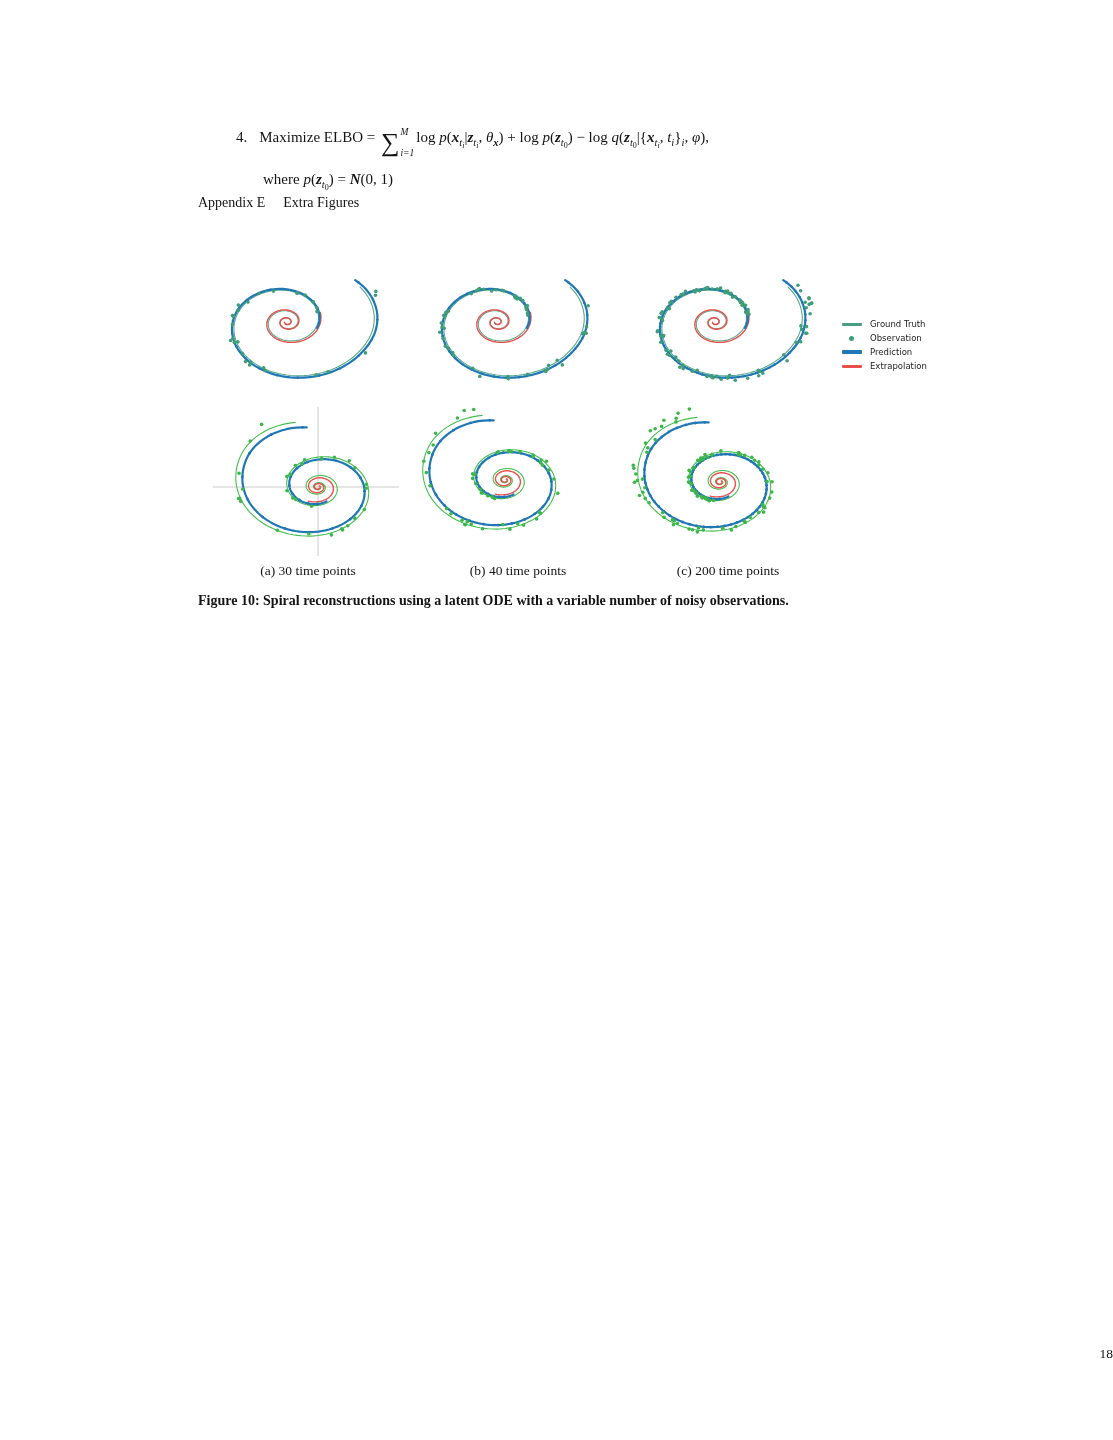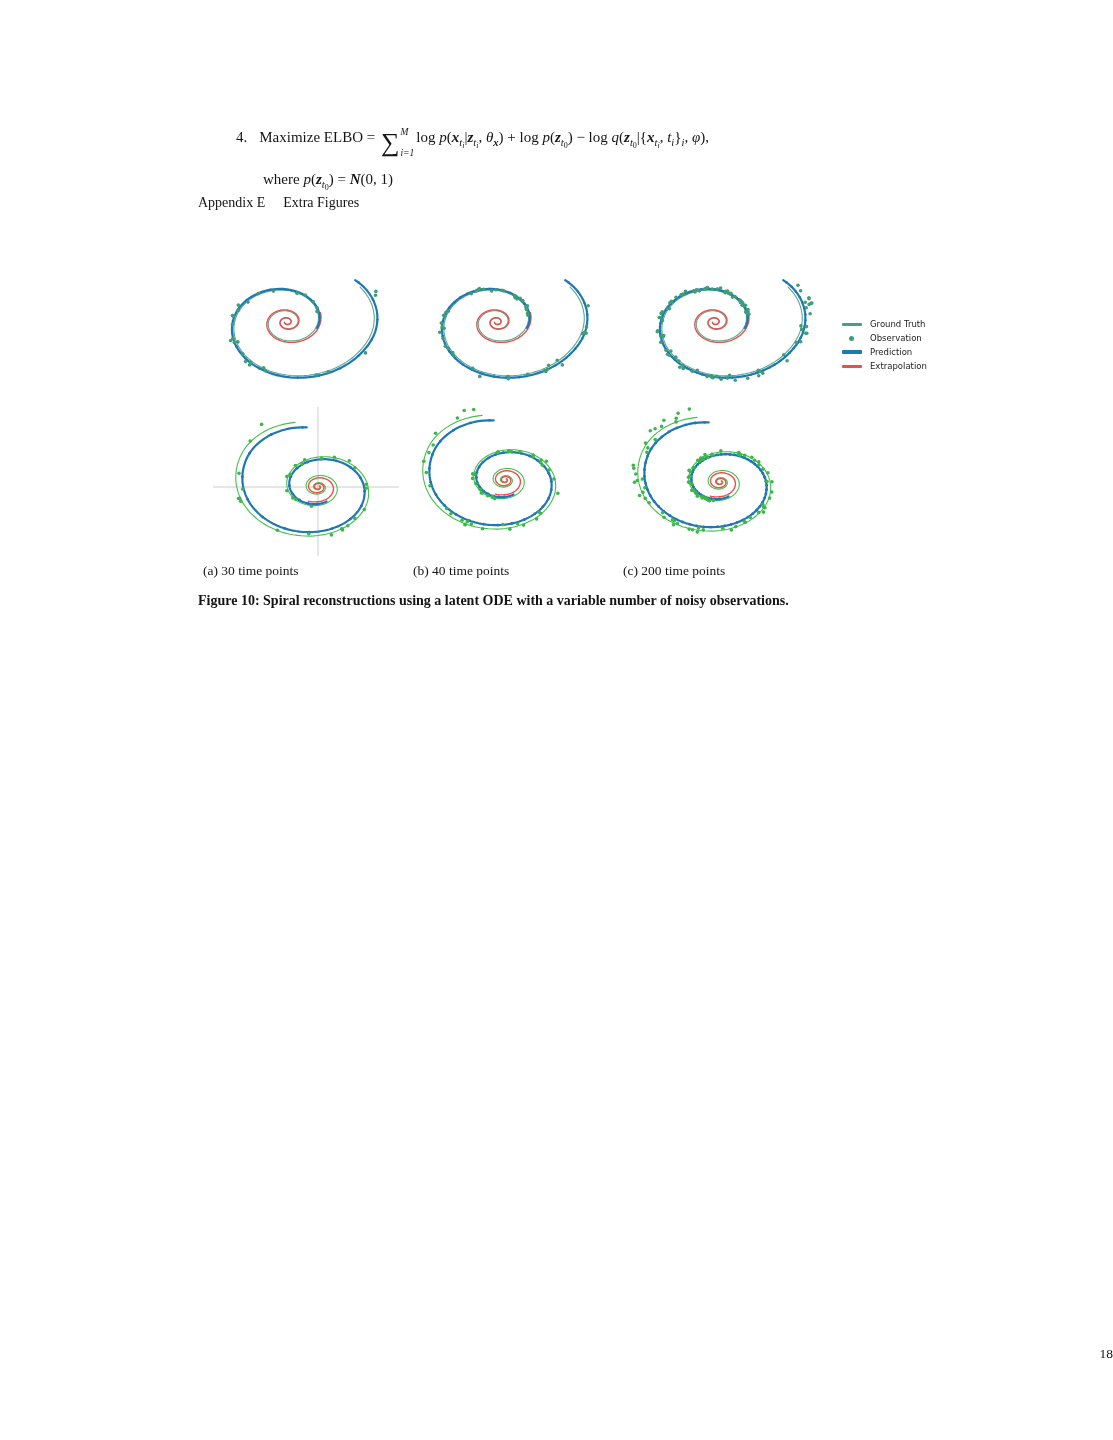--- a/index.html
+++ b/index.html
@@ -32,21 +32,21 @@
   .panel{position:relative;width:210px;height:153px;}
   .panel svg{display:block;}
   .legend{position:absolute;left:841px;top:317px;}
   .legend-row{display:flex;align-items:center;height:14px;}
   .legend-swatch{width:21px;display:flex;justify-content:center;align-items:center;}
   .legend-line{width:20px;height:3px;border-radius:1px;}
   .legend-dot{width:5px;height:5px;border-radius:50%;}
   .legend-label{margin-left:8px;font-family:"DejaVu Sans", sans-serif;font-size:8.5px;color:#1c1c1c;}
   .subcaps{position:absolute;left:203px;top:563px;display:grid;
            grid-template-columns:210px 210px 210px;}
-  .subcap{text-align:left;font-size:13.5px;}
+  .subcap{text-align:center;font-size:13.5px;}
   .caption{position:absolute;left:198px;top:593px;font-size:14px;white-space:nowrap;font-weight:bold;}
 
   .pageno{position:absolute;left:0;top:1346px;width:1113px;text-align:right;font-size:13.5px;}
 </style>
 </head>
 <body>
 
 <div class="page">
 
   <div class="formula">

